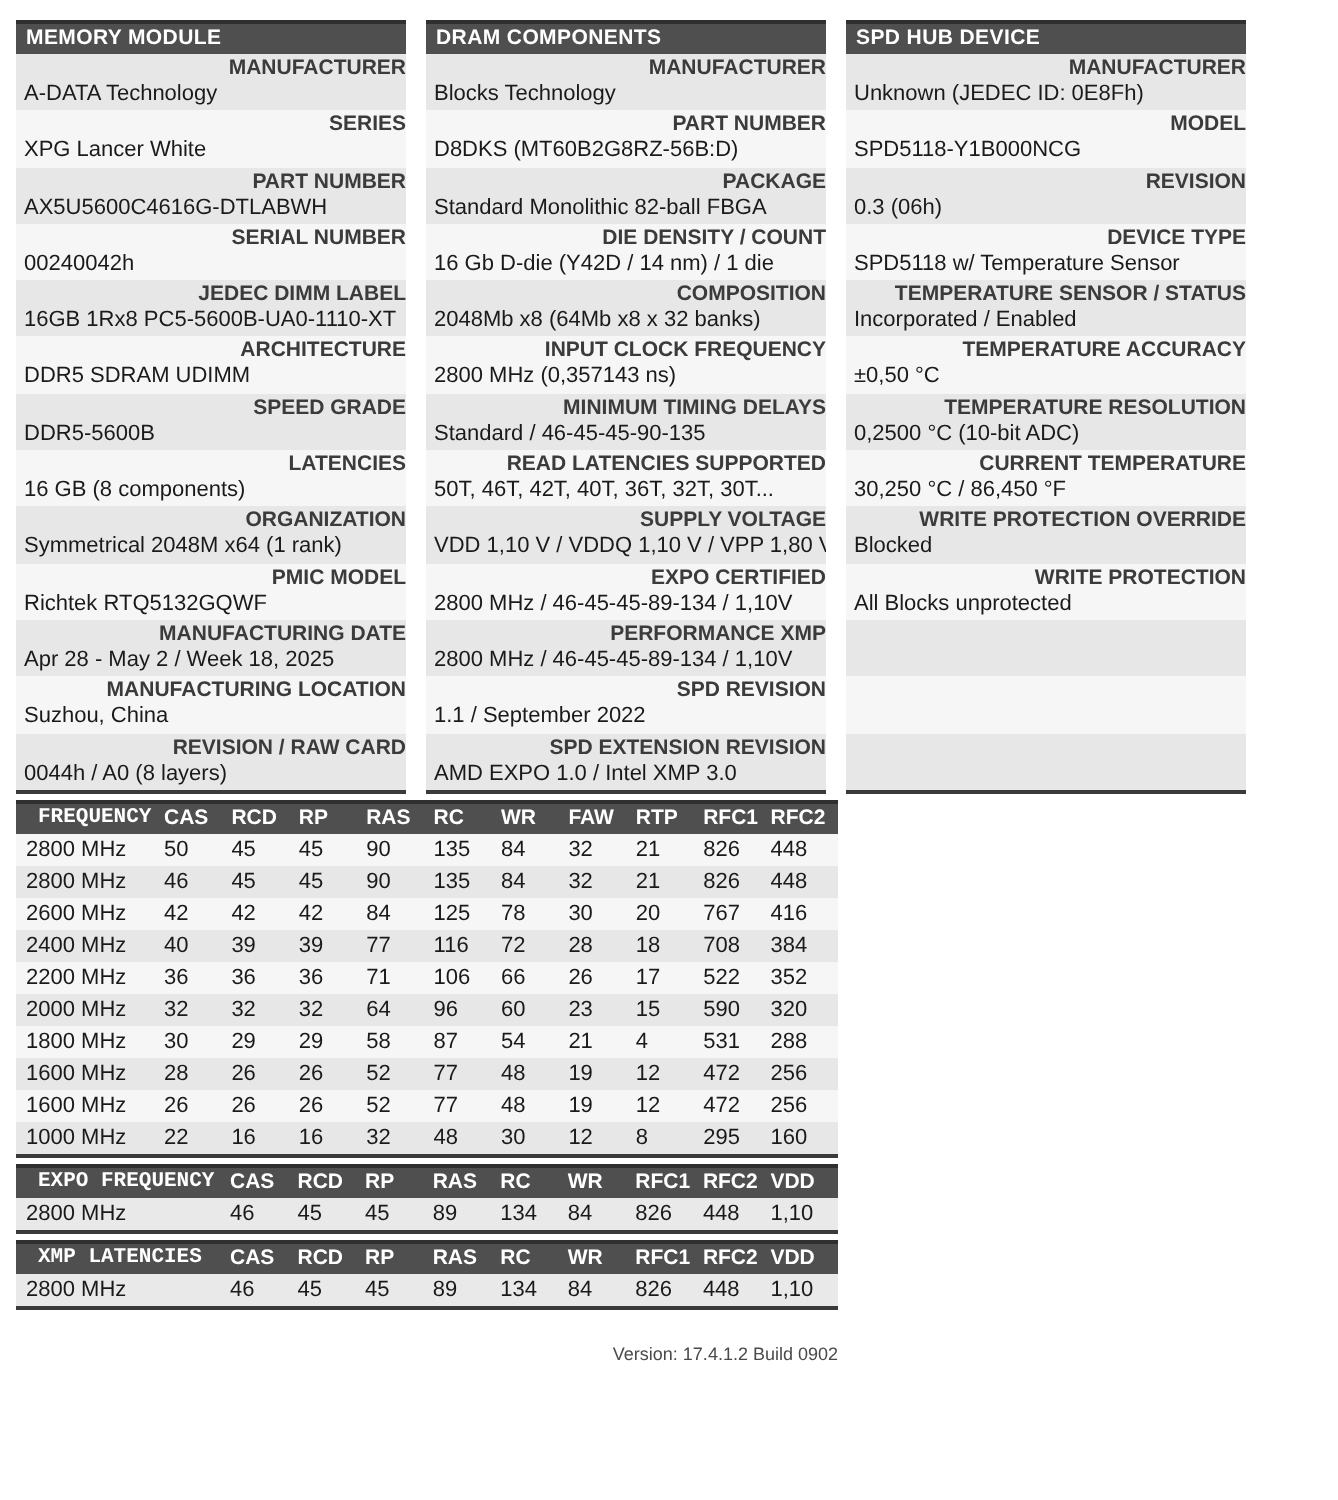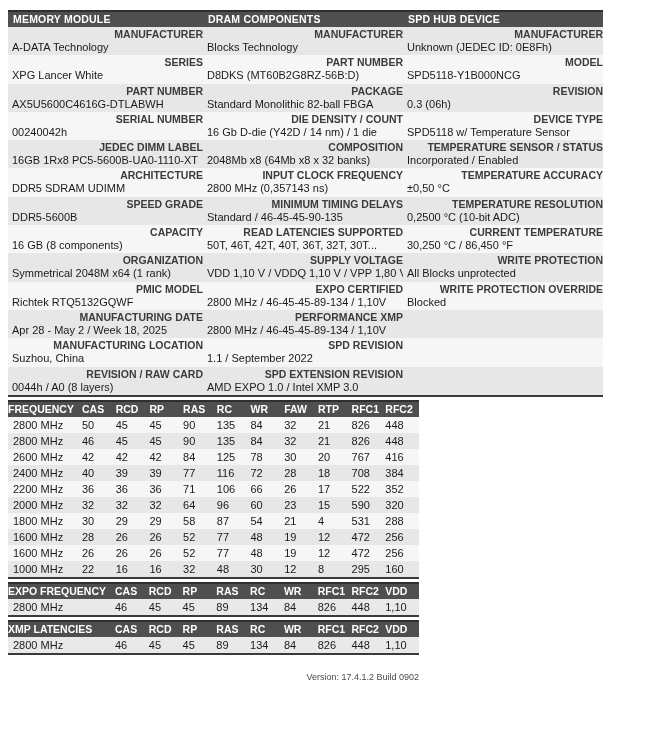--- a/index.html
+++ b/index.html
@@ -1,33 +1,33 @@
 <!DOCTYPE html>
 <html><head>
 <meta charset="utf-8">
 <style>
   html,body{margin:0;padding:0;width:669px;height:750px;background:#ffffff;overflow:hidden;
     font-family:"Liberation Sans", sans-serif;}
   .wrap{position:relative;padding:10px 0 0 8px;}
-  .cols{display:flex;}
+  .cols{display:flex;gap:10px;}
   .panel{display:flex;flex-direction:column;}
   .panel.c1{width:195px;} .panel.c2{width:200px;} .panel.c3{width:200px;}
   .hbar{background:#4f4f4f;border-top:2px solid #2f2f2f;color:#ffffff;
     font-size:10.5px;font-weight:bold;height:15px;line-height:15px;padding-left:5px;
     letter-spacing:0.2px;white-space:nowrap;}
   .rows{border-bottom:2px solid #3a3a3a;}
   .info-row{height:28.3px;padding:1px 0 0 4px;box-sizing:border-box;overflow:hidden;}
   .rows .info-row:nth-child(odd){background:#e7e7e7;}
   .rows .info-row:nth-child(even){background:#f6f6f6;}
   .info-label{font-size:10.5px;font-weight:bold;color:#3b3b3b;line-height:13px;white-space:nowrap;text-align:right;}
   .info-value{font-size:11px;color:#1a1a1a;line-height:13px;white-space:nowrap;}
   .tbl{width:411px;margin-top:3px;}
   .thead{display:grid;background:#4f4f4f;border-top:2px solid #2f2f2f;height:15px;}
   .hc{color:#ffffff;font-size:10.5px;font-weight:bold;line-height:15px;white-space:nowrap;}
-  .hc:first-child{padding-left:0;}
+  .hc:first-child{padding-left:11px;font-family:Liberation Mono, monospace;}
   .g11{grid-template-columns:74px repeat(10,1fr);}
   .g10{grid-template-columns:107px repeat(9,1fr);}
   .tbody{border-bottom:2px solid #3a3a3a;}
   .tr{display:grid;height:16px;}
   .td{font-size:11px;color:#1a1a1a;line-height:16px;white-space:nowrap;}
   .td:first-child{padding-left:5px;}
   .tbody .tr:nth-child(odd){background:#f6f6f6;}
   .tbody .tr:nth-child(even){background:#e7e7e7;}
   .tbody.single .tr{background:#e9e9e9;}
   .version{width:411px;text-align:right;font-size:9px;color:#4a4a4a;padding-top:17px;}
@@ -65,21 +65,21 @@
         </div>
           <div class="info-row">
           <div class="info-label">ARCHITECTURE</div>
           <div class="info-value">DDR5 SDRAM UDIMM</div>
         </div>
           <div class="info-row">
           <div class="info-label">SPEED GRADE</div>
           <div class="info-value">DDR5-5600B</div>
         </div>
           <div class="info-row">
-          <div class="info-label">CAPACITY</div>
+          <div class="info-label">LATENCIES</div>
           <div class="info-value">16 GB (8 components)</div>
         </div>
           <div class="info-row">
           <div class="info-label">ORGANIZATION</div>
           <div class="info-value">Symmetrical 2048M x64 (1 rank)</div>
         </div>
           <div class="info-row">
           <div class="info-label">PMIC MODEL</div>
           <div class="info-value">Richtek RTQ5132GQWF</div>
         </div>
@@ -187,26 +187,26 @@
         </div>
           <div class="info-row">
           <div class="info-label">TEMPERATURE RESOLUTION</div>
           <div class="info-value">0,2500 °C (10-bit ADC)</div>
         </div>
           <div class="info-row">
           <div class="info-label">CURRENT TEMPERATURE</div>
           <div class="info-value">30,250 °C / 86,450 °F</div>
         </div>
           <div class="info-row">
+          <div class="info-label">WRITE PROTECTION OVERRIDE</div>
+          <div class="info-value">Blocked</div>
+        </div>
+          <div class="info-row">
           <div class="info-label">WRITE PROTECTION</div>
           <div class="info-value">All Blocks unprotected</div>
-        </div>
-          <div class="info-row">
-          <div class="info-label">WRITE PROTECTION OVERRIDE</div>
-          <div class="info-value">Blocked</div>
         </div>
           <div class="info-row">
           <div class="info-label"></div>
           <div class="info-value"></div>
         </div>
           <div class="info-row">
           <div class="info-label"></div>
           <div class="info-value"></div>
         </div>
           <div class="info-row">

